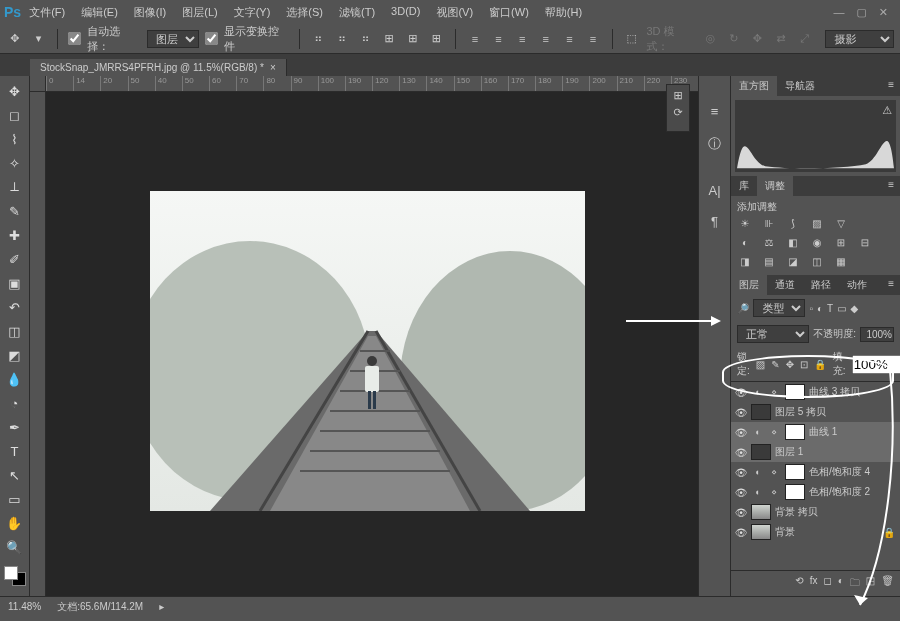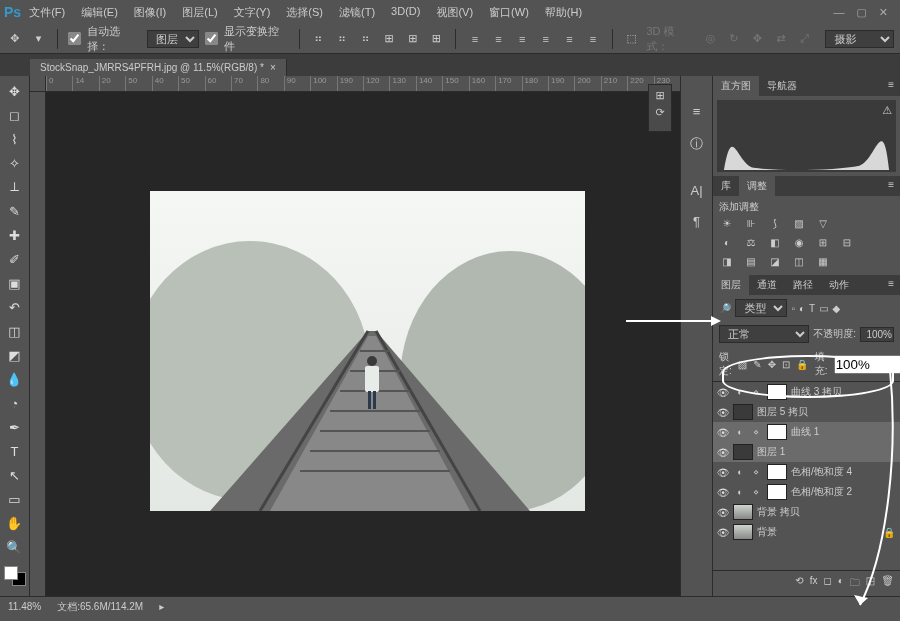--- a/index.html
+++ b/index.html
@@ -24,21 +24,21 @@
 .swatch .bg { width: 14px; height: 14px; background: #000; border: 1px solid #888; margin-top: -8px; margin-left: 8px; }
 .canvas-area { flex: 1; background: #262626; position: relative; overflow: hidden; }
 .hruler { position: absolute; top: 0; left: 16px; right: 0; height: 16px; background: #535353; border-bottom: 1px solid #2b2b2b; font-size: 8px; color: #999; display: flex; }
 .hruler span { flex: 1; border-left: 1px solid #777; padding-left: 2px; }
 .vruler { position: absolute; top: 16px; left: 0; width: 16px; bottom: 0; background: #535353; border-right: 1px solid #2b2b2b; }
 .canvas-img { position: absolute; top: 115px; left: 120px; width: 435px; height: 320px; background: linear-gradient(#f0f4f0 0%, #e8ece8 30%, #d0d4d0 60%, #888 100%); display: flex; align-items: center; justify-content: center; }
 .canvas-img svg { width: 100%; height: 100%; }
 .mini-panel { position: absolute; top: 8px; right: 8px; width: 24px; height: 48px; background: #4a4a4a; border: 1px solid #2b2b2b; display: flex; flex-direction: column; align-items: center; gap: 4px; padding: 4px 0; }
 .rightcol { width: 32px; background: #535353; border-left: 1px solid #2b2b2b; display: flex; flex-direction: column; align-items: center; padding-top: 28px; gap: 16px; }
 .rightcol .pico { font-size: 13px; color: #ccc; cursor: pointer; }
-.rpanel { width: 188px; background: #535353; border-left: 1px solid #2b2b2b; display: flex; flex-direction: column; }
+.rpanel { width: 170px; background: #535353; border-left: 1px solid #2b2b2b; display: flex; flex-direction: column; }
 .panel-tabs { display: flex; background: #3c3c3c; height: 20px; font-size: 10px; }
 .panel-tabs span { padding: 3px 8px; cursor: pointer; }
 .panel-tabs span.active { background: #535353; }
 .panel-tabs .menu-btn { margin-left: auto; padding: 3px 6px; }
 .histogram { height: 72px; background: #3a3a3a; margin: 4px; position: relative; }
 .histogram svg { width: 100%; height: 100%; }
 .adjlist { padding: 4px 6px; font-size: 10px; }
 .adjrow { display: flex; gap: 8px; padding: 4px 0; }
 .adjrow span { width: 16px; text-align: center; color: #ccc; }
 .layer-opts { padding: 4px 6px; display: flex; align-items: center; gap: 4px; font-size: 10px; }

